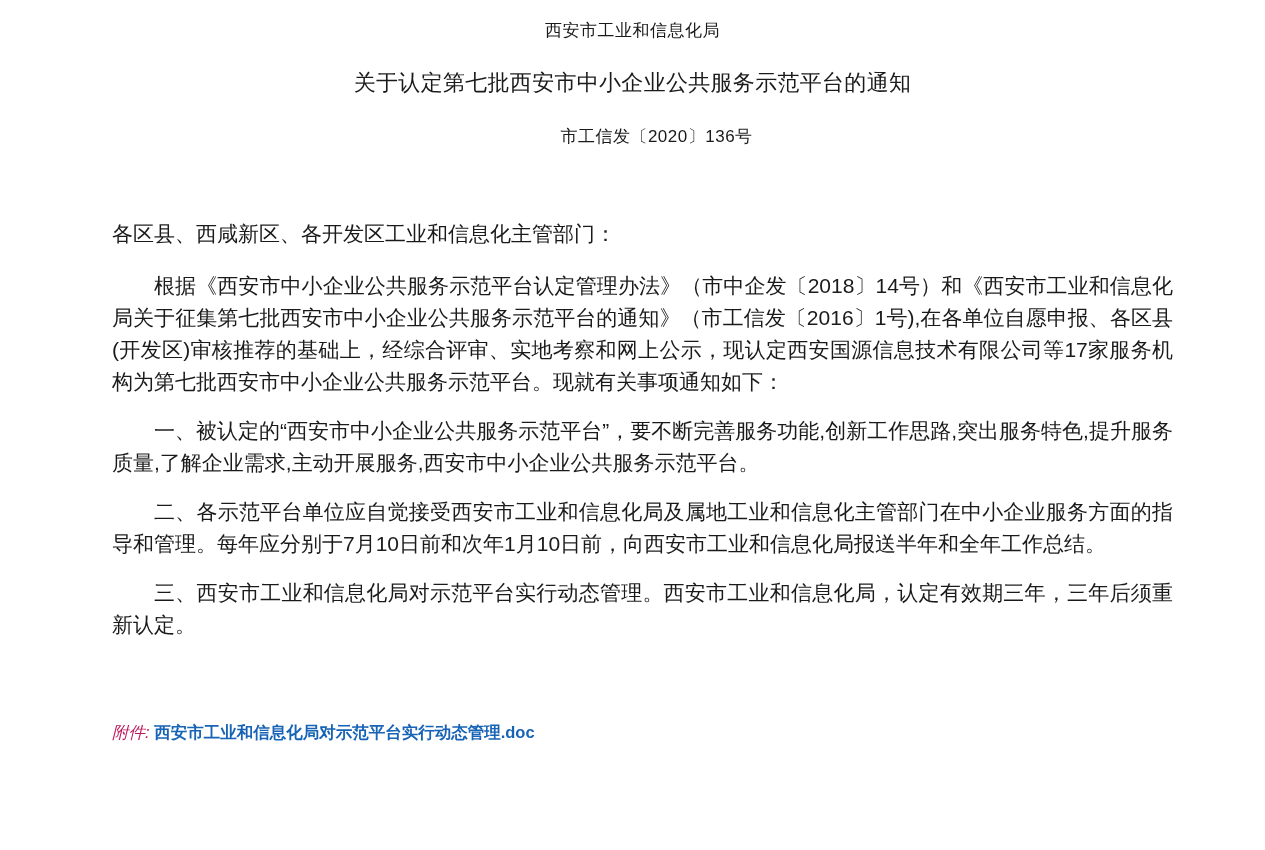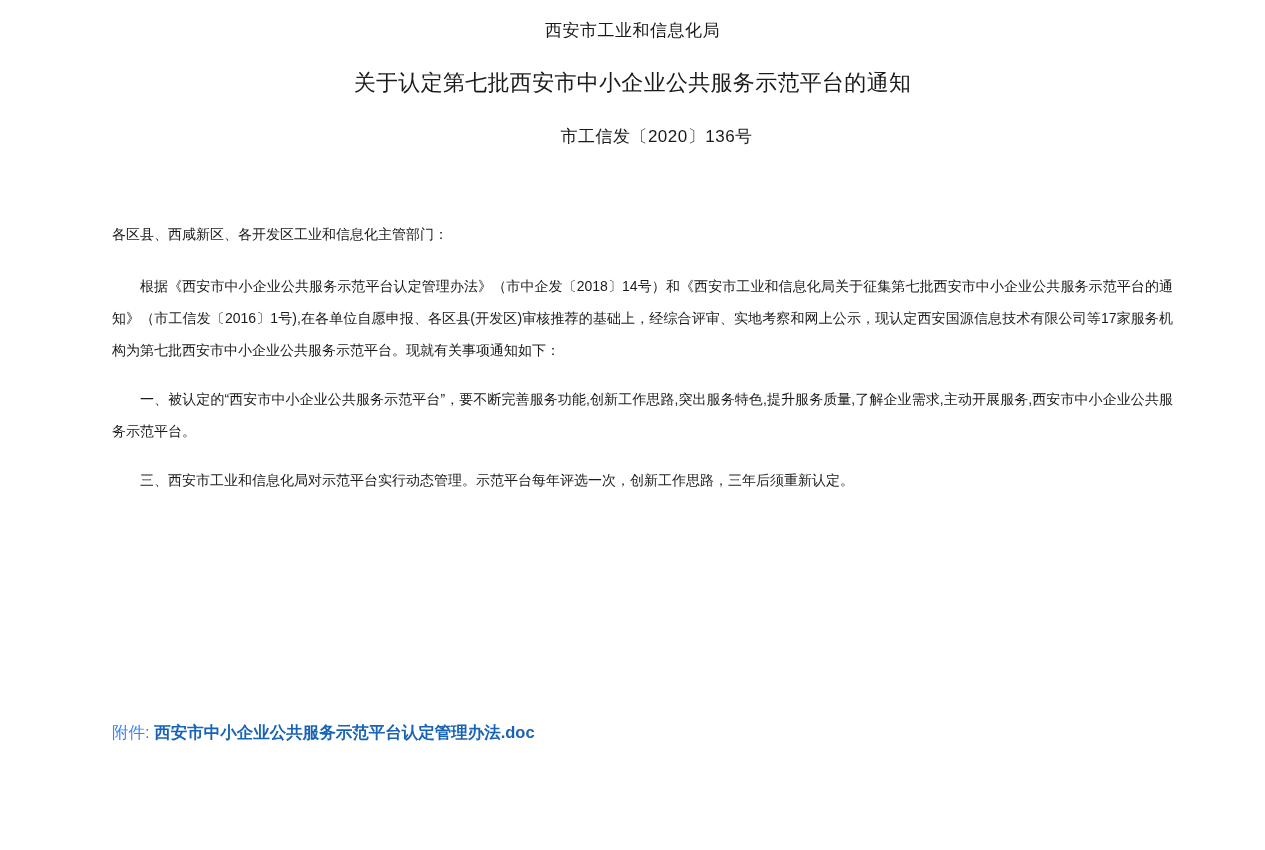--- a/index.html
+++ b/index.html
@@ -44,21 +44,21 @@
     margin-top: 24px;
     color: #1a1a1a;
     letter-spacing: 0.5px;
     padding-left: 48px;
   }
   .body-block {
     margin-top: 66px;
     padding: 0 92px 0 112px;
   }
   .para {
-    font-size: 14px;
+    font-size: 21px;
     line-height: 32px;
     text-align: justify;
     text-justify: inter-ideograph;
     color: #1a1a1a;
     margin: 0 0 17px 0;
   }
   .para.salutation {
     margin-bottom: 20px;
   }
   .para.indent {
@@ -66,21 +66,22 @@
   }
   .attachment-block {
     position: absolute;
     left: 112px;
     bottom: 14px;
     font-size: 16.5px;
     line-height: 28px;
     white-space: nowrap;
   }
   .attachment-label {
-    color: #3b82f6;
+    color: #be185d;
+    font-style: italic;
   }
   .attachment-link {
     color: #1763b6;
     font-weight: bold;
     text-decoration: none;
     cursor: pointer;
   }
 </style>
 </head>
 <body>
@@ -90,21 +91,22 @@
   <div class="header-block">
     <div class="org-title">西安市工业和信息化局</div>
     <div class="doc-title">关于认定第七批西安市中小企业公共服务示范平台的通知</div>
     <div class="doc-number">市工信发〔2020〕136号</div>
   </div>
 
   <div class="body-block">
     <p class="para salutation">各区县、西咸新区、各开发区工业和信息化主管部门：</p>
     <p class="para indent">根据《西安市中小企业公共服务示范平台认定管理办法》（市中企发〔2018〕14号）和《西安市工业和信息化局关于征集第七批西安市中小企业公共服务示范平台的通知》（市工信发〔2016〕1号),在各单位自愿申报、各区县(开发区)审核推荐的基础上，经综合评审、实地考察和网上公示，现认定西安国源信息技术有限公司等17家服务机构为第七批西安市中小企业公共服务示范平台。现就有关事项通知如下：</p>
     <p class="para indent">一、被认定的“西安市中小企业公共服务示范平台”，要不断完善服务功能,创新工作思路,突出服务特色,提升服务质量,了解企业需求,主动开展服务,西安市中小企业公共服务示范平台。</p>
-    <p class="para indent">三、西安市工业和信息化局对示范平台实行动态管理。示范平台每年评选一次，创新工作思路，三年后须重新认定。</p>
+    <p class="para indent">二、各示范平台单位应自觉接受西安市工业和信息化局及属地工业和信息化主管部门在中小企业服务方面的指导和管理。每年应分别于7月10日前和次年1月10日前，向西安市工业和信息化局报送半年和全年工作总结。</p>
+    <p class="para indent">三、西安市工业和信息化局对示范平台实行动态管理。西安市工业和信息化局，认定有效期三年，三年后须重新认定。</p>
   </div>
 
   <div class="attachment-block">
     <span class="attachment-label">附件:</span>
-    <a class="attachment-link" href="#">西安市中小企业公共服务示范平台认定管理办法.doc</a>
+    <a class="attachment-link" href="#">西安市工业和信息化局对示范平台实行动态管理.doc</a>
   </div>
 
 </div>
 
 </body></html>

